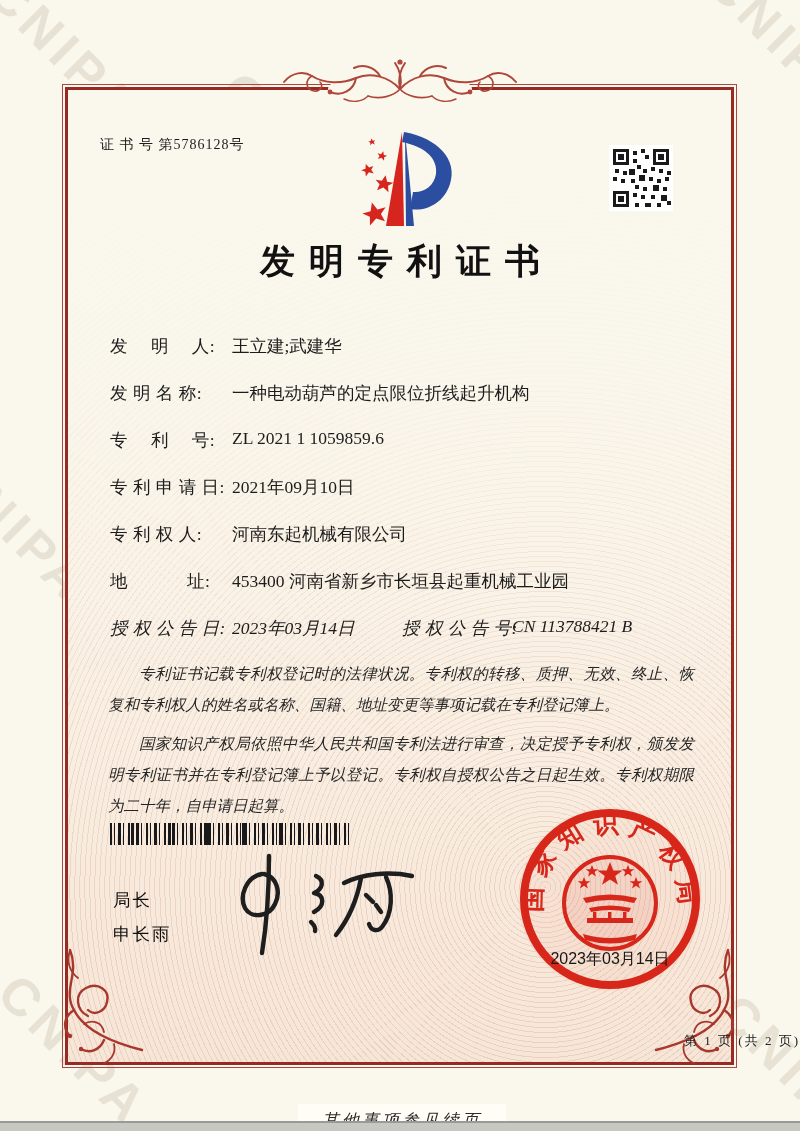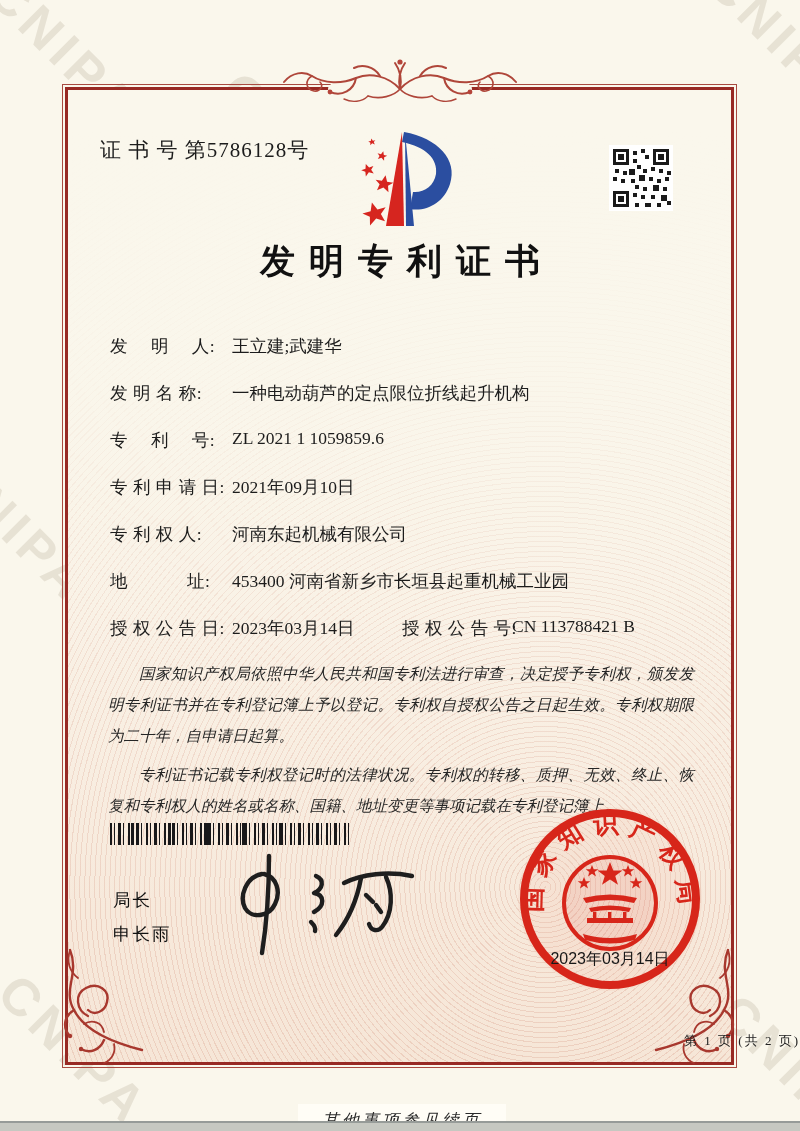--- a/index.html
+++ b/index.html
@@ -27,32 +27,32 @@
     border:3px solid #982a24;
     outline:1.5px solid #a84a40;
     outline-offset:2px;
     background:
       linear-gradient(180deg, rgba(250,247,236,1) 4%, rgba(250,247,236,0.85) 30%, rgba(250,247,236,0.25) 58%, rgba(250,247,236,0) 85%),
       repeating-radial-gradient(circle at 72% 82%, rgba(200,118,96,0.20) 0 1px, rgba(200,118,96,0) 1px 5px),
       linear-gradient(180deg,#faf6ea 0%,#f9efe3 55%,#f6e6d7 100%);
   }
   .abs{position:absolute;}
   
-  .cert-no{left:100px;top:136px;font-size:21px;letter-spacing:1px;white-space:pre;}
+  .cert-no{left:100px;top:136px;font-size:14px;letter-spacing:1px;white-space:pre;}
   .title{
     left:0;right:0;top:238px;text-align:center;
     font-family:"Liberation Sans","DejaVu Sans",sans-serif;
     font-size:35px;font-weight:bold;letter-spacing:14px;text-indent:14px;color:#111;
   }
   
   .fields{left:110px;top:334px;width:590px;}
   .frow{display:flex;height:20px;margin-bottom:27px;font-size:17.5px;}
   .flabel{width:122px;flex:0 0 122px;white-space:pre;letter-spacing:0.5px;}
   .fvalue{white-space:pre;}
-  .grant-row{position:relative;}
+  .grant-row{position:relative;font-style:italic;}
   .grant-second{position:absolute;left:292px;top:0;display:flex;}
   .grant-second .flabel{width:110px;flex:0 0 110px;}
   
   .legal{left:108px;top:658px;width:586px;font-size:15.5px;line-height:31px;
     font-style:italic;color:#262626;text-align:justify;}
   .legal p{margin:0 0 8px 0;text-indent:2em;}
   
   .barcode{
     left:110px;top:823px;width:242px;height:22px;
     background:
@@ -237,22 +237,22 @@
     <span class="flabel">授 权 公 告 日:</span>
     <span class="fvalue">2023年03月14日</span>
     <span class="grant-second">
       <span class="flabel">授 权 公 告 号:</span>
       <span class="fvalue">CN 113788421 B</span>
     </span>
   </div>
 </div>
 
 <div class="abs legal">
+  <p>专利证书记载专利权登记时的法律状况。专利权的转移、质押、无效、终止、恢复和专利权人的姓名或名称、国籍、地址变更等事项记载在专利登记簿上。</p>
   <p>国家知识产权局依照中华人民共和国专利法进行审查，决定授予专利权，颁发发明专利证书并在专利登记簿上予以登记。专利权自授权公告之日起生效。专利权期限为二十年，自申请日起算。</p>
-  <p>专利证书记载专利权登记时的法律状况。专利权的转移、质押、无效、终止、恢复和专利权人的姓名或名称、国籍、地址变更等事项记载在专利登记簿上。</p>
 </div>
 
 <div class="abs barcode"></div>
 
 <div class="abs officer officer-title">局长</div>
 <div class="abs officer officer-name">申长雨</div>
 
 <svg class="abs signature" width="190" height="105" viewBox="0 0 190 105">
   <g fill="none" stroke="#1e1e1e" stroke-width="4.4" stroke-linecap="round" stroke-linejoin="round">
     <path d="M34,22 C18,25 11,44 17,56 C23,67 41,65 47,52 C53,40 49,25 36,22"></path>

